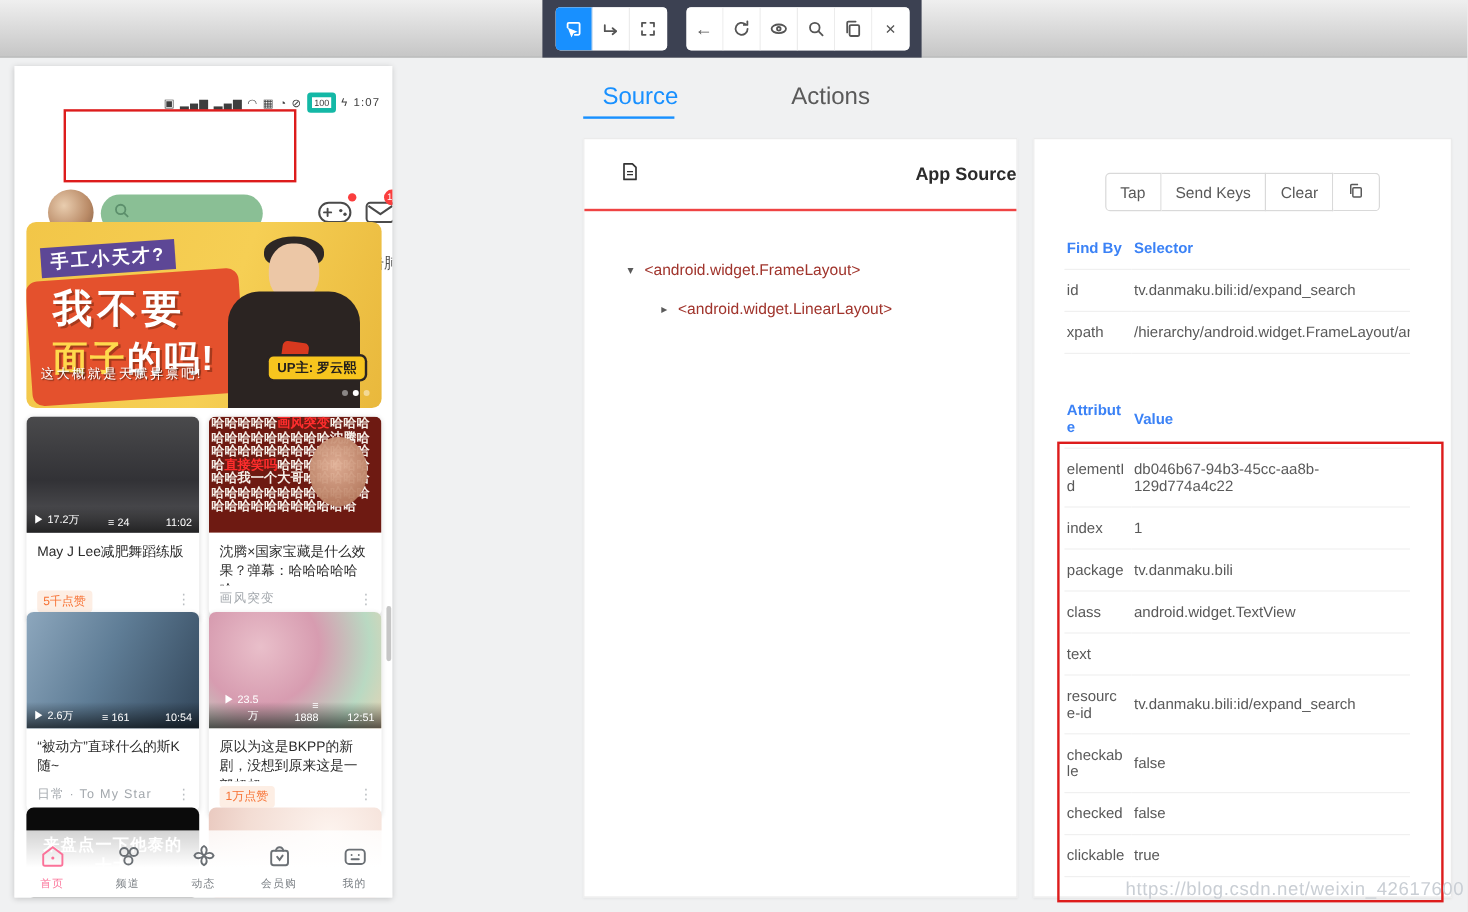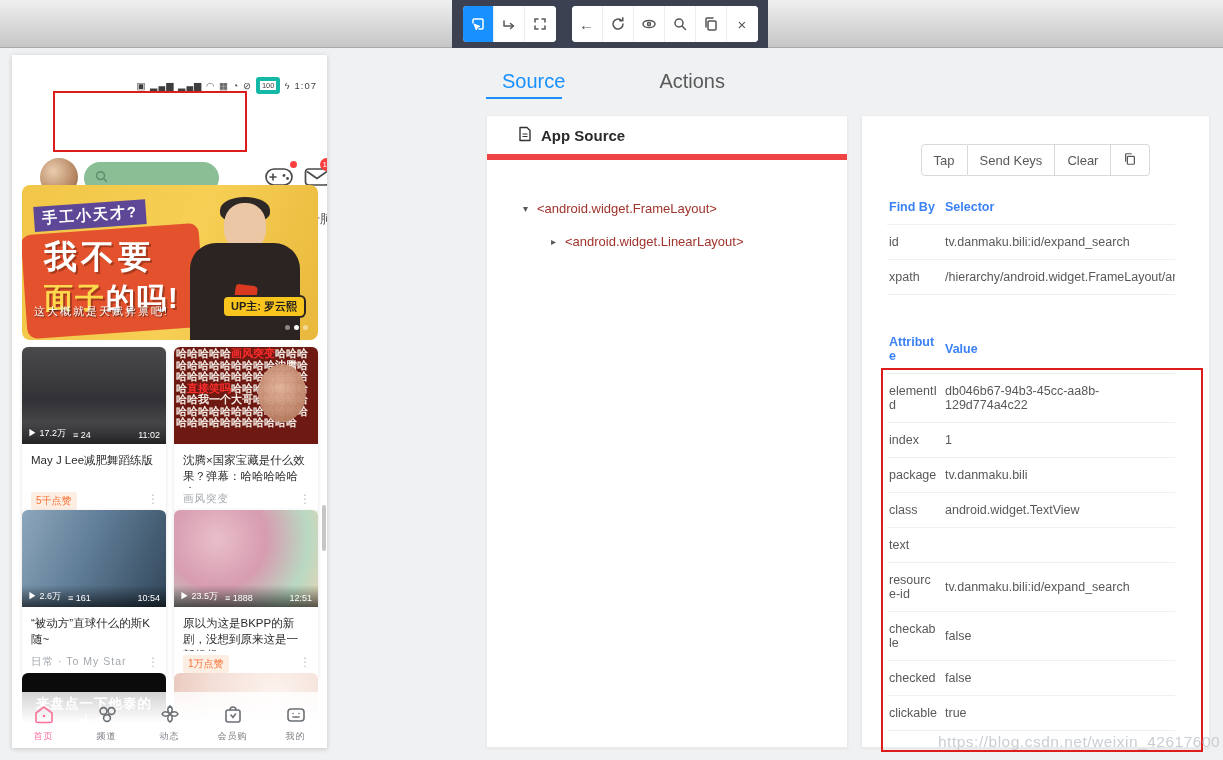--- a/index.html
+++ b/index.html
@@ -77,21 +77,21 @@
   .bdots { position:absolute; right:10px; bottom:10px; display:flex; gap:4px; }
   .bdots i { width:5px; height:5px; border-radius:50%; background:rgba(255,255,255,.45); }
   .bdots i.on { background:#fff; }
 
   
   .card { position:absolute; width:144px; background:#fff; border-radius:6px;
           box-shadow:0 1px 4px rgba(0,0,0,.12); overflow:hidden; }
   .thumb { position:relative; width:100%; height:97px; overflow:hidden; }
   .statbar { position:absolute; left:0; right:0; bottom:0; height:22px;
              background:linear-gradient(transparent, rgba(0,0,0,.62)); color:#fff;
-             font-size:9px; display:flex; align-items:flex-end; padding:0 6px 4px 6px; gap:7px; }
+             font-size:9px; display:flex; align-items:flex-end; padding:0 6px 4px 6px; gap:24px;text-align:right; }
   .statbar .tm { margin-left:auto; }
   .ctitle { font-size:11.5px; color:#2b2b2b; line-height:16px; padding:8px 9px 2px 9px;
             height:44px; overflow:hidden; }
   .cfoot { display:flex; padding:4px 7px 8px 9px; }
   .tag-orange { background:#fdeee4; color:#f77234; font-size:10px; padding:2px 5px;
                 border-radius:3px; }
   .tag-gray { color:#a3a8ad; font-size:10.5px; letter-spacing:1px; }
   .dots3 { margin-left:auto; color:#b9bdc1; font-size:12px; }
   .haha { width:100%; height:100%; background:#6e1a12; color:#f5efe8; font-size:11px;
           line-height:11.5px; font-weight:bold; word-break:break-all; overflow:hidden;
@@ -119,22 +119,22 @@
   .hl-rect { position:absolute; border:2px solid #dd1c1c; pointer-events:none; }
 
   
   .itabs { position:absolute; left:486px; top:64px; display:flex; gap:62px; font-size:20px; }
   .itab { color:#5a5a5a; padding:6px 16px 12px 16px; cursor:pointer; }
   .itab.active { color:#1890ff; }
   .itab-ink { position:absolute; left:486px; top:97px; width:76px; height:2px; background:#1890ff; }
 
   .panel { position:absolute; top:115px; background:#fff; border:1px solid #ebebeb;
            box-shadow:0 1px 2px rgba(0,0,0,.05); }
-  .panel-hd { height:44px; border-bottom:6px solid #ef4444; display:flex; align-items:center;
-              gap:8px; padding-left:30px; font-size:15px; font-weight:bold; color:#2b2b2b; }
+  .panel-hd { height:60px; border-bottom:2px solid #ef4444; display:flex; align-items:center;
+              gap:8px; padding-left:30px; font-size:15px; font-weight:bold; color:#2b2b2b;justify-content:space-between; }
   .src-panel { left:486px; width:362px; height:633px; }
   .sel-panel { left:861px; width:349px; height:633px; }
 
   .tree { padding-top:32px; font-size:13px; }
   .tree-row { display:flex; align-items:center; height:33px; cursor:pointer; }
   .caret { color:#5a5a5a; font-size:10px; width:14px; }
   .tagtext { color:#a0342c; }
 
   .seg-row { display:flex; justify-content:center; margin-top:28px; }
   .seg-btn { border:1px solid #d9d9d9; border-left-width:0; background:#fff; color:#595959;

